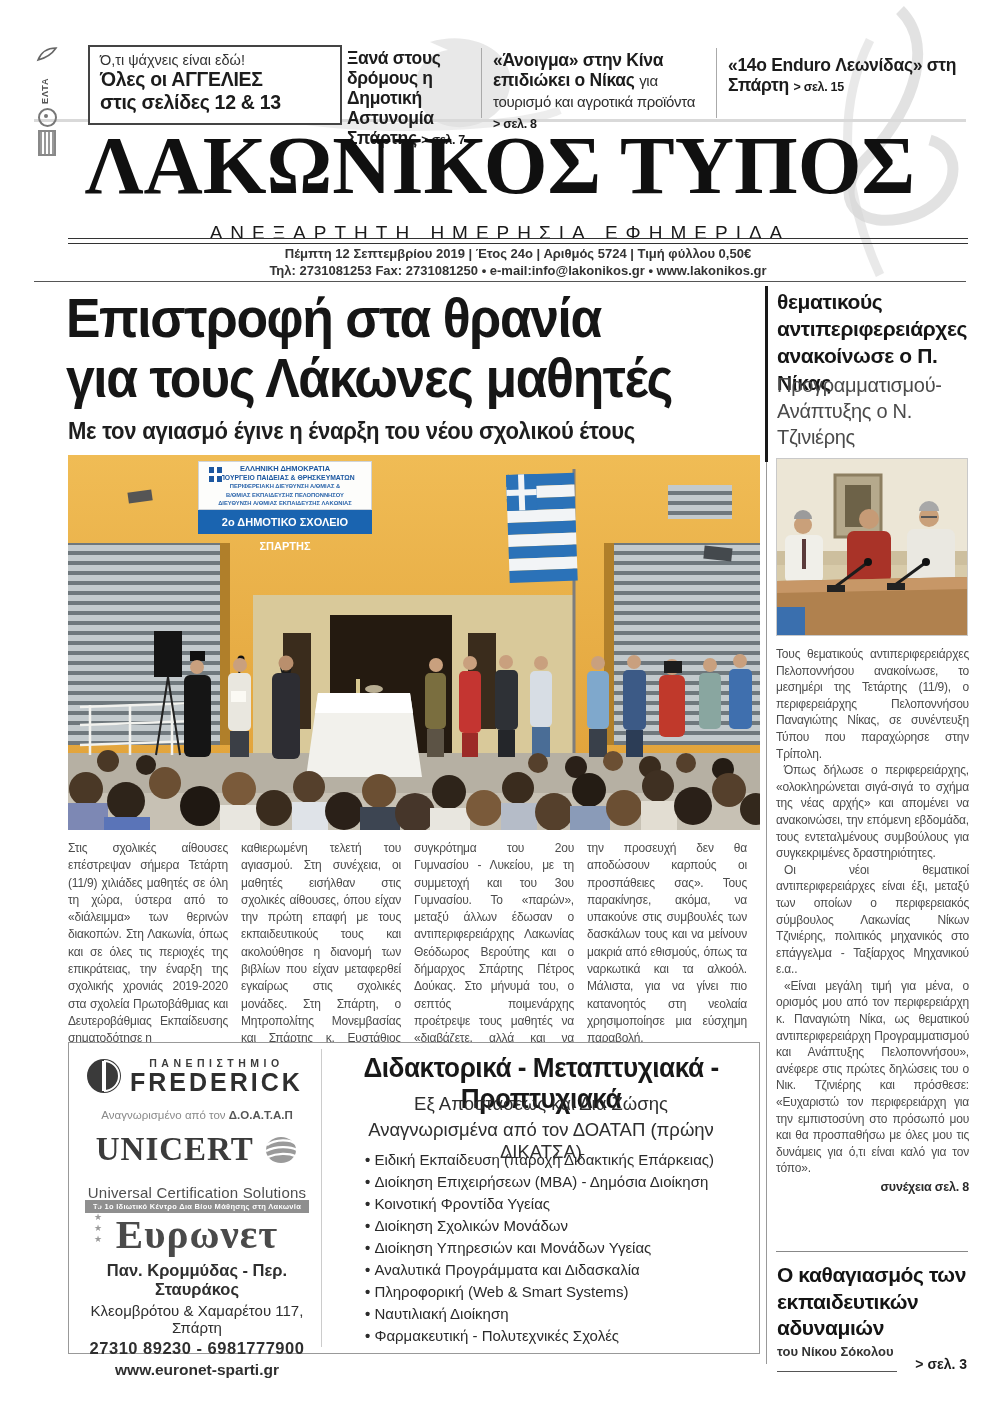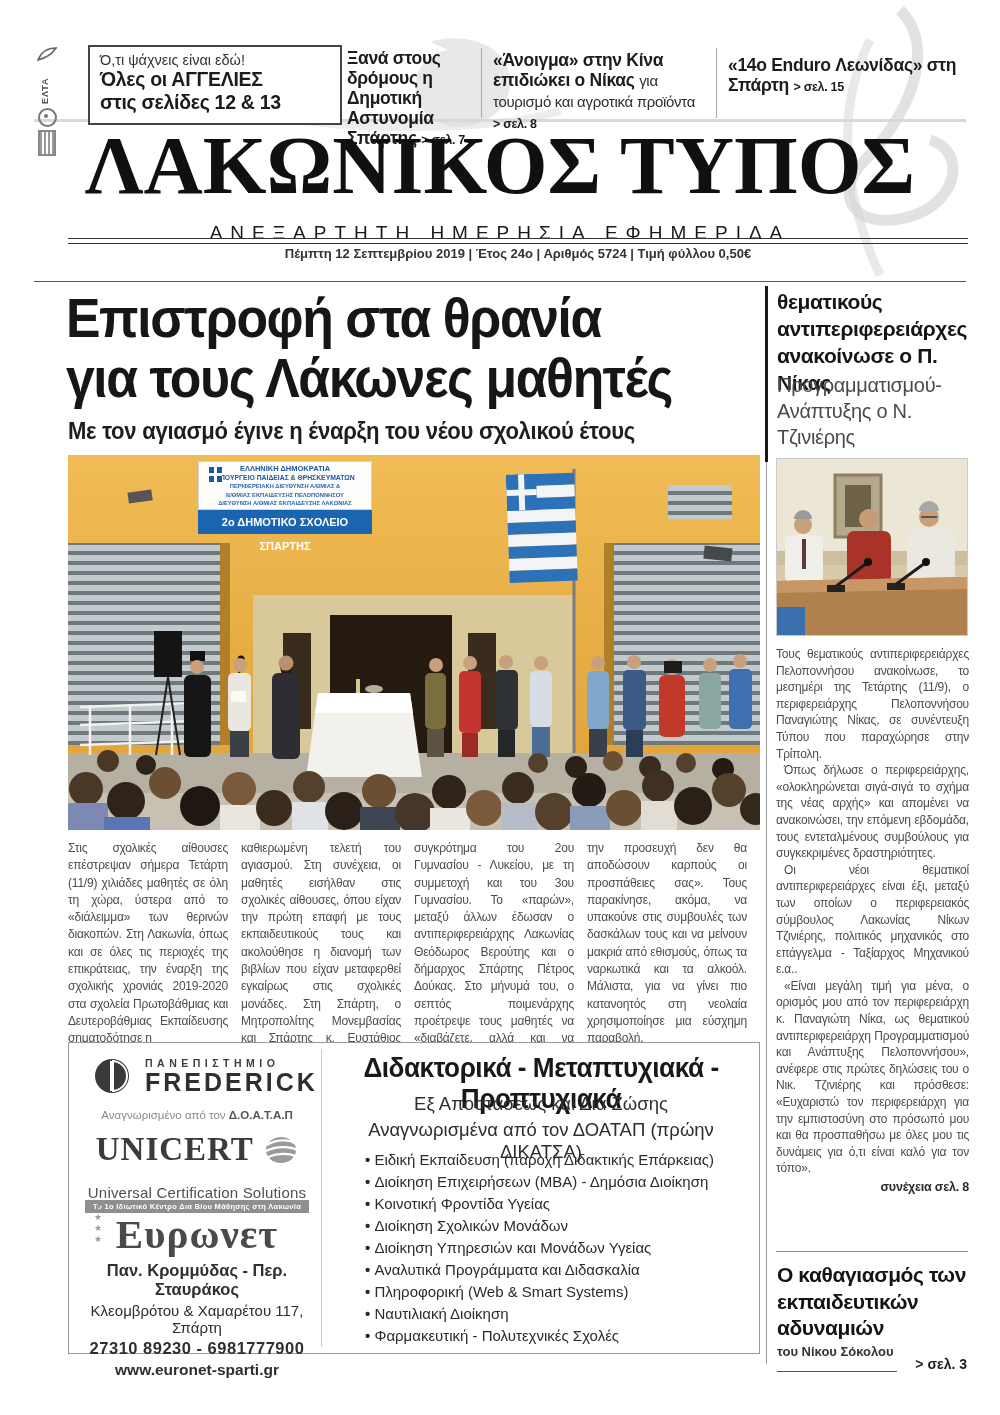--- a/index.html
+++ b/index.html
@@ -87,21 +87,21 @@
   .opinion-author{position:absolute;left:777px;top:1344px;width:192px;z-index:2;
                   font-weight:bold;font-size:13px;color:#333;}
   .opinion-ref{position:absolute;left:777px;top:1356px;width:190px;z-index:2;display:flex;align-items:flex-end;gap:6px;}
   .opinion-ref .line{flex:1;border-bottom:1.5px solid #555;height:10px;}
   .opinion-ref .ref{font-weight:bold;font-size:14px;color:#1c1c1c;white-space:nowrap;margin-left:12px;}
 
   
   .adbox{position:absolute;left:68px;top:1042px;width:692px;height:312px;border:1.5px solid #999;z-index:2;
          box-sizing:border-box;background:#fff;}
   .ad-vsep{position:absolute;left:252px;top:6px;bottom:6px;width:1px;background:#ccc;}
-  .fred{position:absolute;left:24px;top:14px;width:226px;display:flex;align-items:center;gap:14px;}
+  .fred{position:absolute;left:16px;top:14px;width:226px;display:flex;align-items:center;gap:7px;text-align:center;}
   .fred .txt .small{font-size:10.5px;font-weight:bold;letter-spacing:4.5px;color:#3c3c3c;}
   .fred .txt .big{font-family:"Liberation Sans",sans-serif;font-size:25px;font-weight:bold;letter-spacing:3px;color:#2f2f2f;line-height:26px;}
   .doatap{position:absolute;left:8px;top:66px;width:240px;text-align:center;font-size:11.5px;color:#8a8a8a;}
   .doatap b{color:#555;}
   .unicert{position:absolute;left:8px;top:88px;width:240px;text-align:center;}
   .unicert .big{font-family:"Liberation Serif",serif;font-size:33px;font-weight:bold;letter-spacing:1px;color:#3b3b3b;display:inline-block;vertical-align:middle;}
   .unicert .globe{display:inline-block;vertical-align:middle;margin-left:6px;}
   .unicert .sub{font-size:15px;color:#4f4f4f;margin-top:16px;letter-spacing:0.2px;}
   .euronet{position:absolute;left:8px;top:152px;width:240px;text-align:center;}
   .euronet .ribbon{display:inline-block;background:#8f8f8f;color:#fff;font-size:7.5px;font-weight:bold;
@@ -162,20 +162,21 @@
   <div class="teaser" style="left:728px;top:55px;width:238px;">
     <span class="b">«14ο Enduro Λεωνίδας» στη Σπάρτη</span>
     <span class="ref">&gt; σελ. 15</span>
   </div>
   <div class="hband"></div>
 
   <div class="mast-title">ΛΑΚΩΝΙΚΟΣ ΤΥΠΟΣ</div>
   <div class="mast-sub">ΑΝΕΞΑΡΤΗΤΗ ΗΜΕΡΗΣΙΑ ΕΦΗΜΕΡΙΔΑ</div>
   <div class="rule-double"></div>
   <div class="dateline">Πέμπτη 12 Σεπτεμβρίου 2019 | Έτος 24ο | Αριθμός 5724 | Τιμή φύλλου 0,50€</div>
+  <div class="contactline">Τηλ: 2731081253 Fax: 2731081250 • e-mail:info@lakonikos.gr • www.lakonikos.gr</div>
   <div class="rule-single"></div>
 
   <div class="headline">
     <div>Επιστροφή στα θρανία</div>
     <div>για τους Λάκωνες μαθητές</div>
   </div>
   <div class="subhead">Με τον αγιασμό έγινε η έναρξη του νέου σχολικού έτους</div>
 
   <div class="lead-photo">
     <svg width="692" height="375" viewBox="0 0 692 375">

